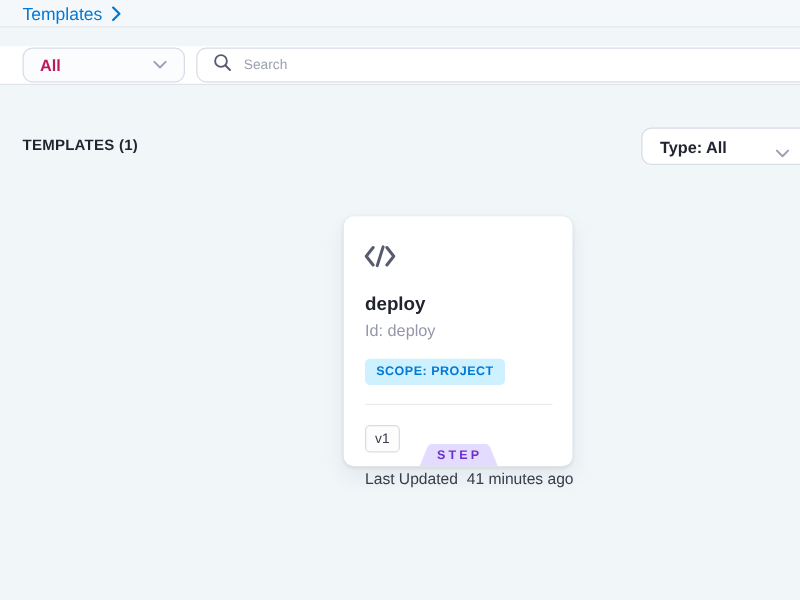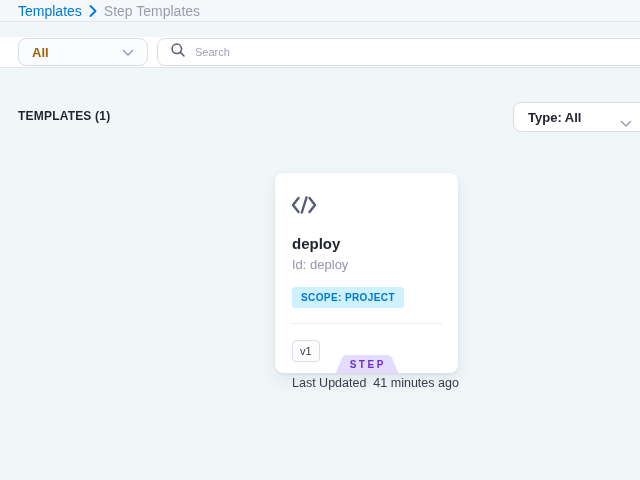--- a/index.html
+++ b/index.html
@@ -32,21 +32,21 @@
   }
   .scope-dropdown {
     position: absolute; left: 18px; top: 1px; width: 130px; height: 28px;
     background: #fbfcfe;
     border: 1px solid #d8dce5;
     border-radius: 8px;
     display: flex; align-items: center; justify-content: space-between;
     padding: 0 13px 0 13px;
     cursor: pointer;
   }
-  .scope-dropdown .dd-value { font-size: 13px; font-weight: bold; color: #a16207; }
+  .scope-dropdown .dd-value { font-size: 13px; font-weight: bold; color: #be185d; }
   .search-box {
     position: absolute; left: 157px; top: 1px; width: 520px; height: 28px;
     background: #ffffff;
     border: 1px solid #d8dce5;
     border-radius: 8px;
     display: flex; align-items: center; padding-left: 12px;
   }
   .search-box input {
     border: none; outline: none; background: transparent;
     font-family: "Liberation Sans", sans-serif;
@@ -123,21 +123,20 @@
 <body>
 
 <div class="header">
   <div class="breadcrumb">
     <span class="crumb-link">Templates</span>
     <span class="crumb-sep">
       <svg width="8" height="12" viewBox="0 0 8 12">
           <path d="M1.5 1 L6.5 6 L1.5 11" fill="none" stroke="#0278d5" stroke-width="1.8" stroke-linecap="round" stroke-linejoin="round"></path>
         </svg>
     </span>
-    <span class="crumb-current">Step Templates</span>
   </div>
 </div>
 
 <div class="toolbar">
   <div class="scope-dropdown">
     <span class="dd-value">All</span>
     <span>
       <svg width="12" height="8" viewBox="0 0 12 8">
           <path d="M1.5 1.5 L6 6 L10.5 1.5" fill="none" stroke="#9ba0b5" stroke-width="1.6" stroke-linecap="round" stroke-linejoin="round"></path>
         </svg>

